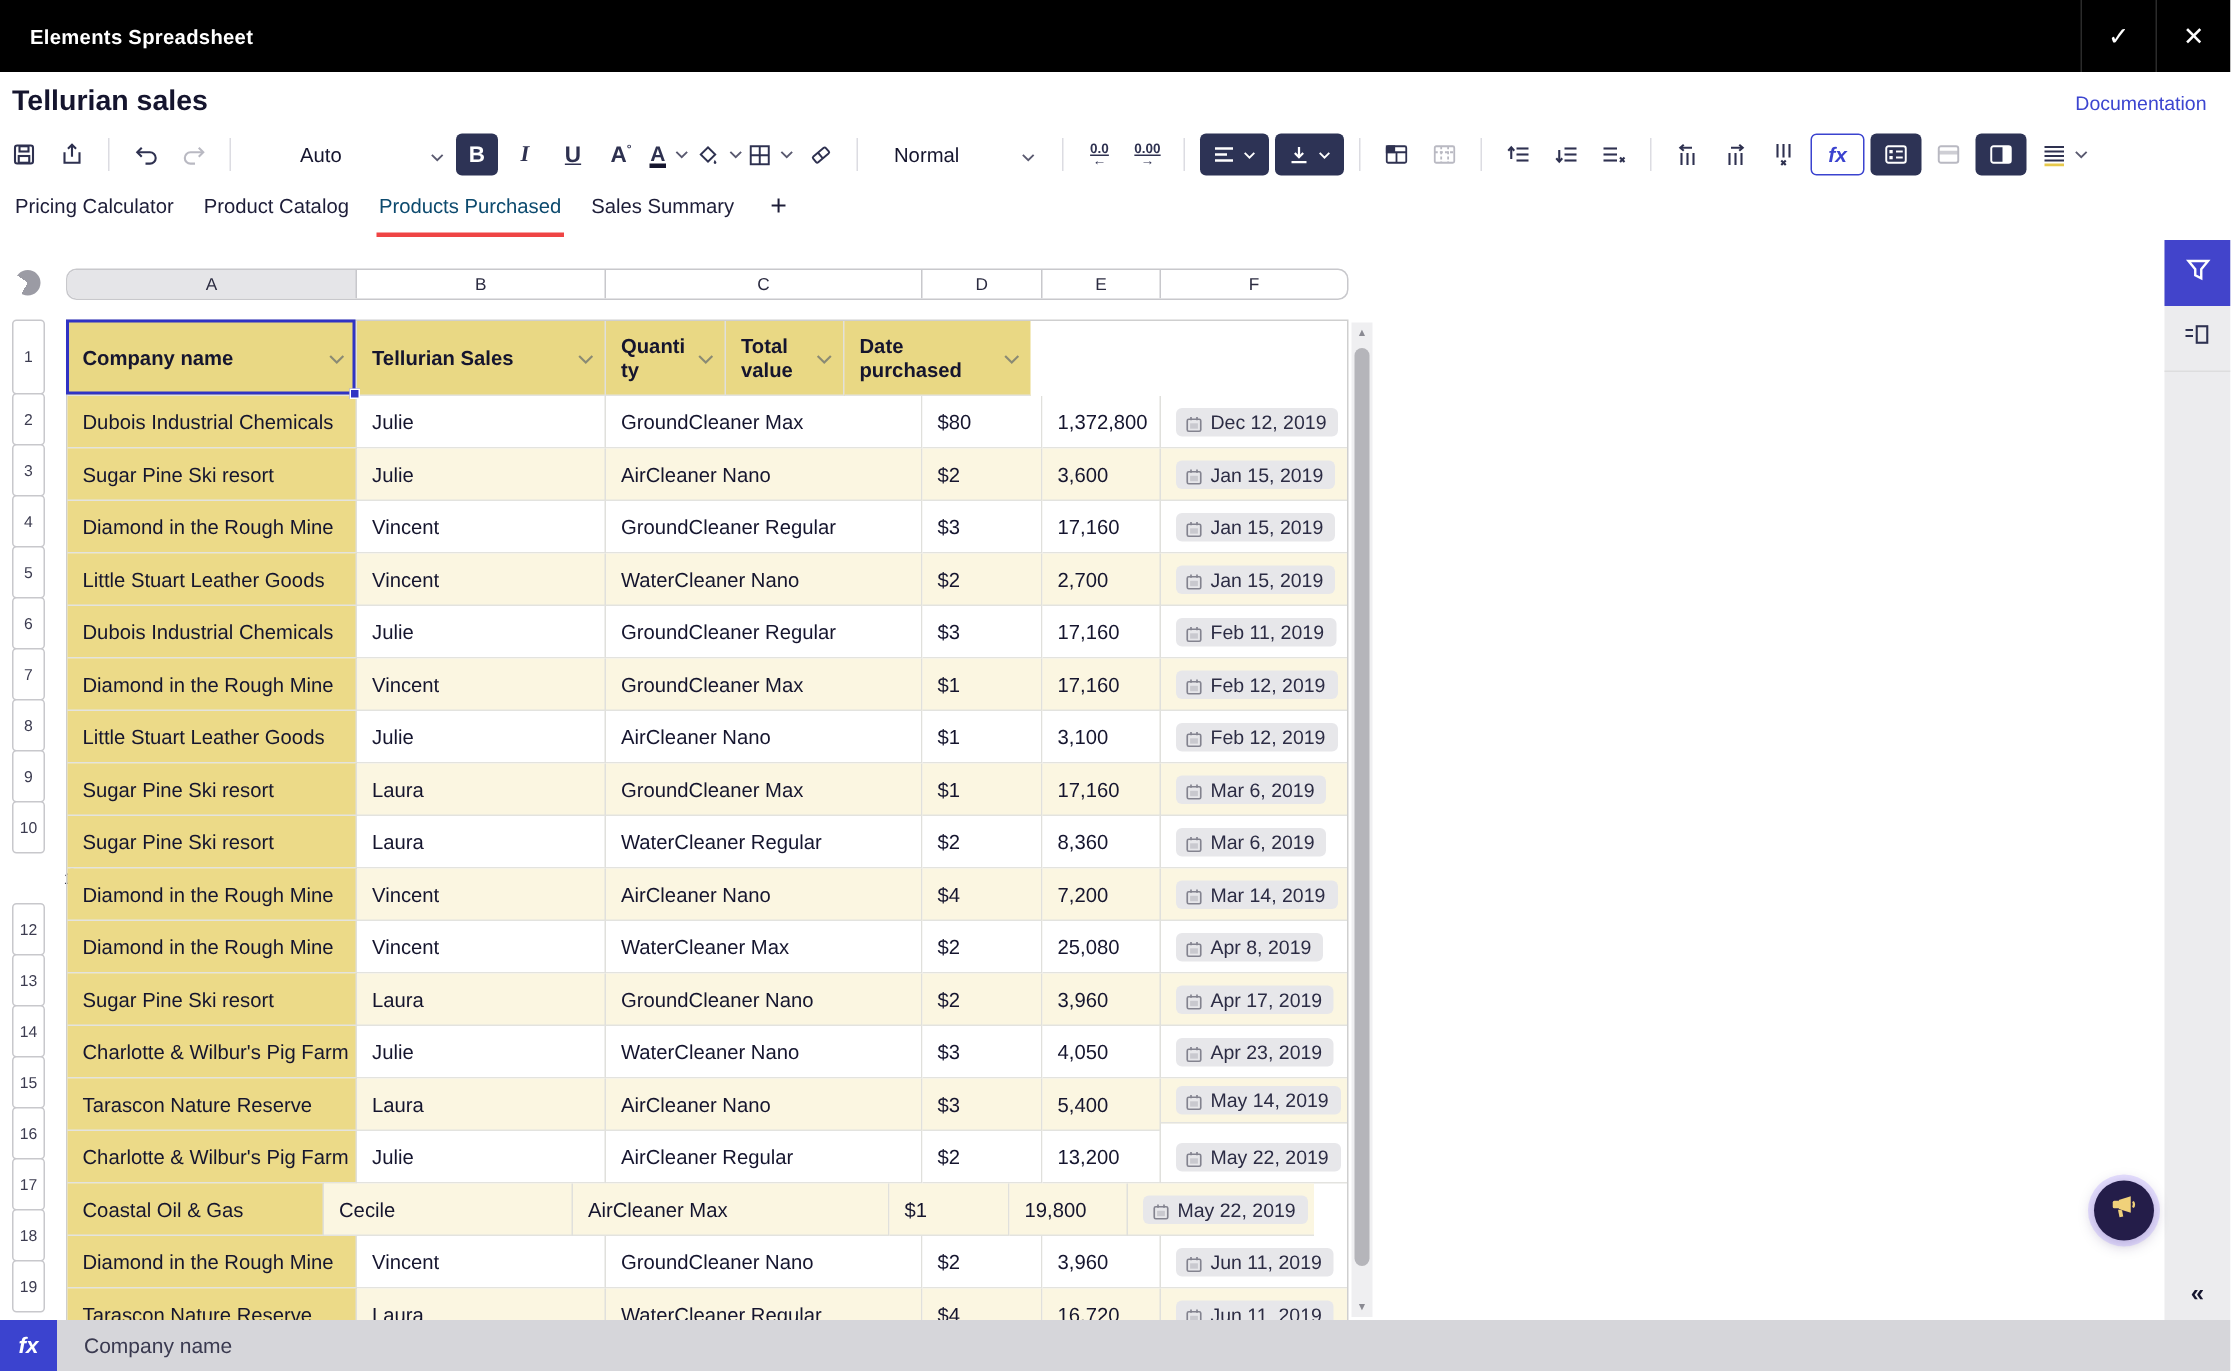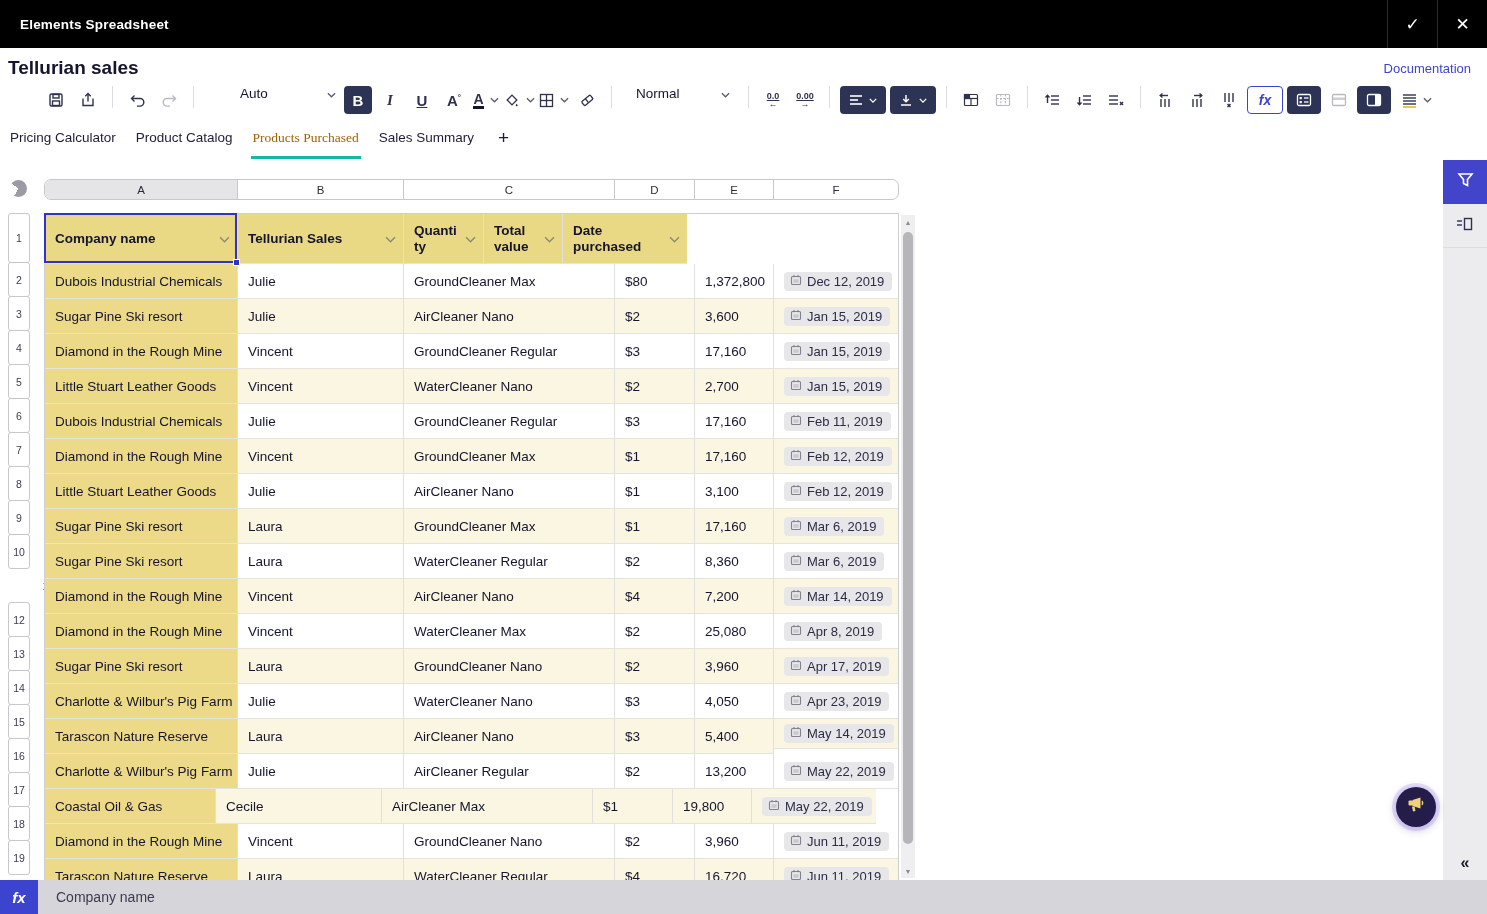--- a/index.html
+++ b/index.html
@@ -15,21 +15,21 @@
   .tb-act { width:50px; height:100%; display:flex; align-items:center; justify-content:center;
             border-left:1px solid #2b2b2b; font-size:17px; cursor:pointer; }
 
   
   .docbar { position:absolute; top:48px; left:0; right:0; height:40px; display:flex; align-items:center; }
   .doc-title { margin-left:8px; font-size:19px; font-weight:600; color:#15152e; }
   .doc-link { margin-left:auto; margin-right:16px; font-size:13px; color:#3c45d0; cursor:pointer; }
 
   
   .toolbar { position:absolute; top:86px; left:0; right:0; height:34px; display:flex;
-             align-items:flex-start; padding-left:12px;margin-left:28px; }
+             align-items:center; padding-left:0; }
   .tb { min-width:28px; height:28px; display:flex; align-items:center; justify-content:center;
         border-radius:4px; color:#2e3150; margin:0 2px; cursor:pointer; flex:0 0 auto; }
   .tb.active { background:#2d3355; color:#fff; }
   .tb.disabled { color:#b9b9c2; }
   .tb svg { display:block; }
   .sep { width:1px; height:22px; background:#dcdce2; margin:0 8px; flex:0 0 auto; }
   .select { display:flex; align-items:center; font-size:13.5px; color:#15152e; cursor:pointer; flex:0 0 auto; }
   .select .lbl { flex:1; }
   .select.auto { width:108px; margin-left:26px; margin-right:6px; padding-left:12px; }
   .select.normal { width:100px; margin:0 10px; padding-left:6px; }
@@ -40,21 +40,21 @@
          font-weight:700; color:#2e3150; }
   .dec .arr { font-size:9px; font-weight:400; }
   .fxout { border:1.5px solid #3b43cf; color:#3b43cf; font-style:italic; font-weight:600;
            font-size:14px; width:36px; }
   .rowh-ic { display:flex; flex-direction:column; align-items:center; gap:0; }
 
   
   .tabsbar { position:absolute; top:122px; left:0; right:0; height:38px; display:flex;
              align-items:flex-start; padding:6px 0 0 8px; }
   .tab { margin-right:16px; padding:2px 2px 10px; font-size:13.5px; color:#1d1d38; cursor:pointer; }
-  .tab.active { color:#a16207; border-bottom:3px solid #14b8a6;font-family:Liberation Serif, serif; }
+  .tab.active { color:#0c4a6e; border-bottom:3px solid #ef4444; }
   .tab-add { font-size:19px; color:#1d1d38; margin-left:6px; cursor:pointer; line-height:20px; }
 
   
   .gridarea { position:absolute; top:160px; left:0; width:1443px; height:720px; overflow:hidden; background:#fff; }
   .selectall { position:absolute; left:10px; top:20px; width:17px; height:17px; border-radius:50%;
                background:conic-gradient(from 210deg,#ffffff 0deg 95deg,#9b9ba4 95deg 360deg);
                cursor:pointer; }
   .colheads { position:absolute; left:44px; top:19px; height:21px; display:flex;
               border:1px solid #c8c8cc; border-radius:7px; overflow:hidden; background:#fff; }
   .colhead { display:flex; align-items:center; justify-content:center; font-size:11.5px;
@@ -71,21 +71,21 @@
   .r { display:flex; }
   .c { border-right:1px solid #e0e0dc; border-bottom:1px solid #e3e3df; padding-left:10px;
        display:flex; align-items:center; font-size:13.5px; color:#15152e; overflow:hidden;
        cursor:cell; background:#fff; }
   .c:last-child { border-right:none; }
   .c.ya { background:#ecda88; }
   .r.cm .c:not(.ya) { background:#fbf6e1; }
   .r.hy .c { background:#e9d884; font-weight:700; position:relative; padding-right:22px;
              line-height:16px; overflow-wrap:anywhere; }
   .hchev { position:absolute; right:7px; top:50%; transform:translateY(-50%); }
-  .chip { display:inline-flex; align-items:flex-start; gap:5px; background:#e7e7ea; color:#2c2c44;
+  .chip { display:inline-flex; align-items:flex-end; gap:5px; background:#e7e7ea; color:#2c2c44;
           border-radius:4px; padding:2px 8px 2px 6px; font-size:13px; }
 
   .selbox { position:absolute; left:44px; top:53px; width:193px; height:50px;
             border:2px solid #3033c4; pointer-events:none; }
   .handle { position:absolute; right:-5px; bottom:-5px; width:7px; height:7px; background:#3033c4;
             border:1px solid #fff; pointer-events:auto; cursor:crosshair; }
 
   .vscroll { position:absolute; left:901px; top:55px; width:14px; height:663px; background:#efeff1; }
   .sb-arrow { position:absolute; left:0; width:14px; height:14px; display:flex; align-items:center;
               justify-content:center; color:#8a8a92; font-size:7px; cursor:pointer; }

